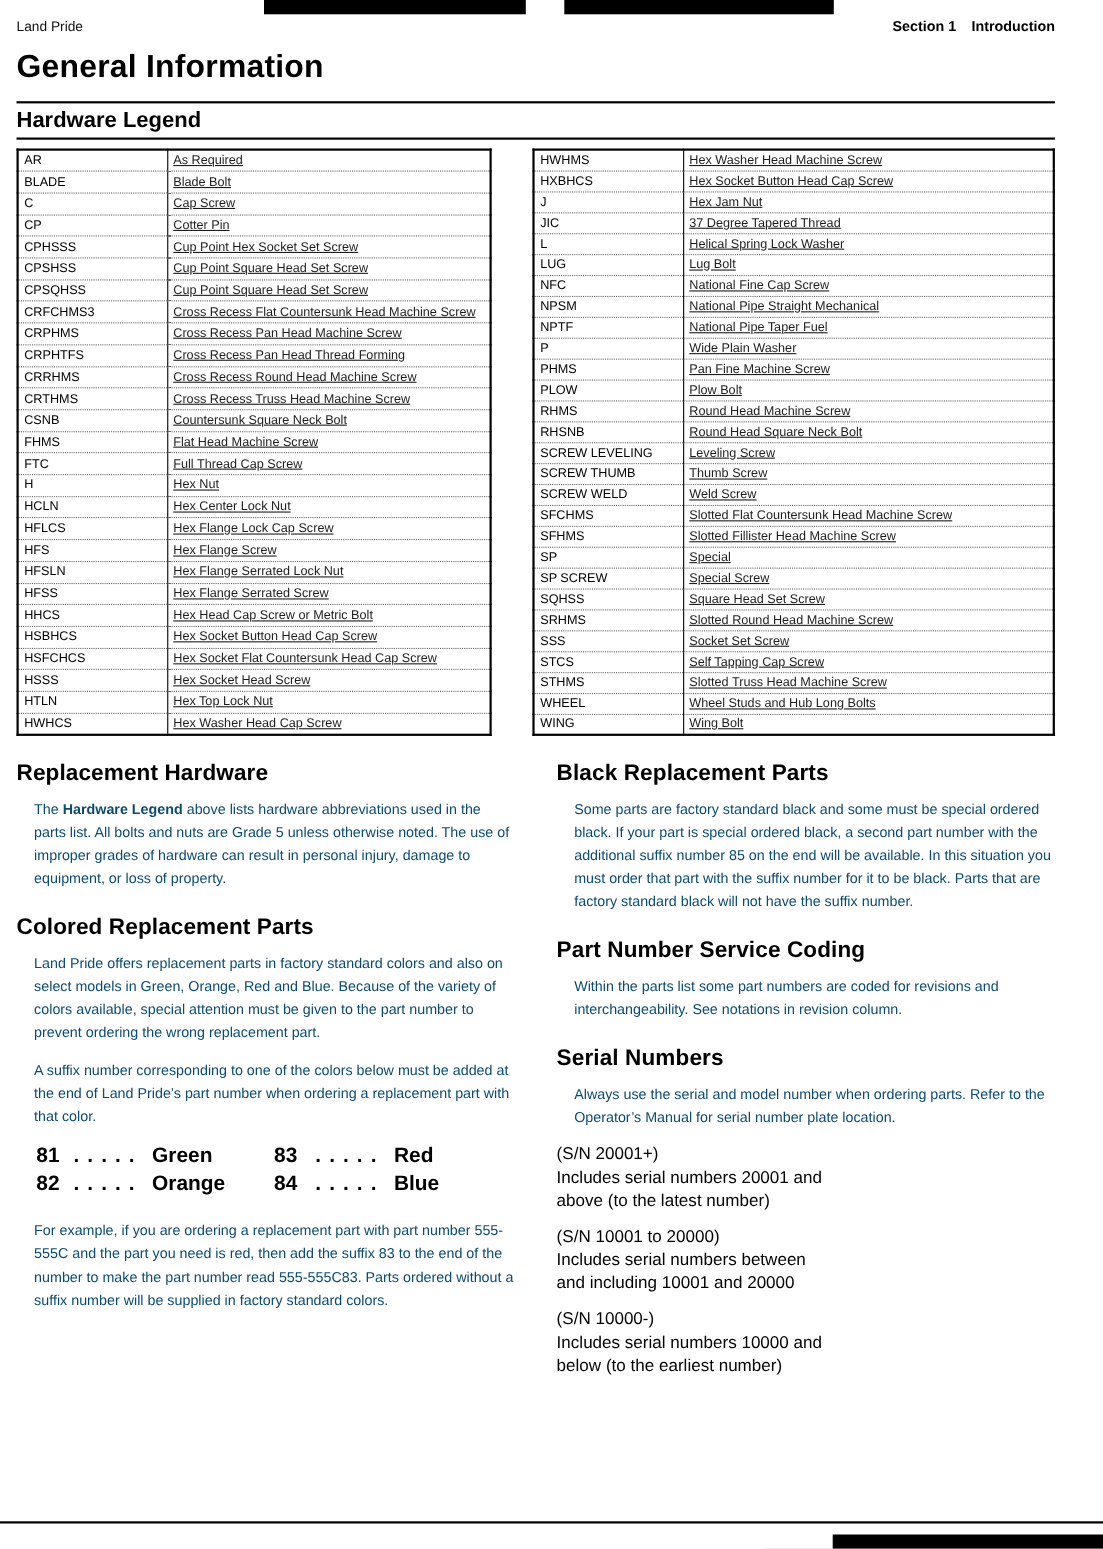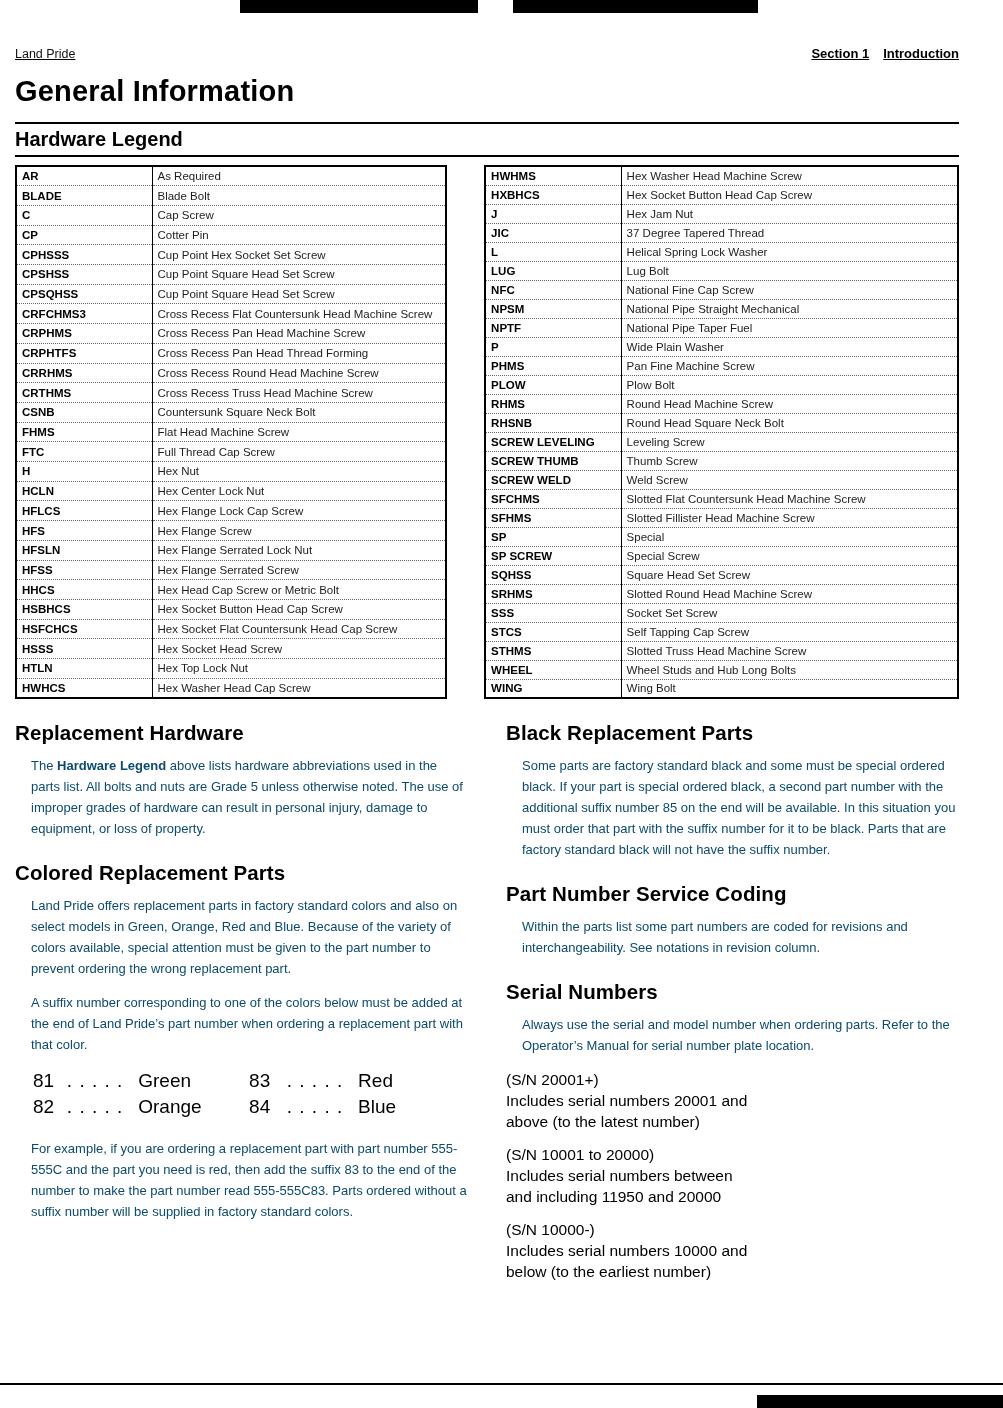--- a/index.html
+++ b/index.html
@@ -8,50 +8,50 @@
     position:relative; width:1003px; height:1408px; margin:0 auto;
     background:#ffffff; color:#000; overflow:hidden;
     padding:0 44px 0 15px;
   }
   .redact-bar { position:absolute; background:#000; height:13px; top:0; }
   .bar-1 { left:240px; width:238px; }
   .bar-2 { left:513px; width:245px; }
   .bar-bottom { top:1395px; left:757px; width:246px; height:13px; }
   .bottom-rule { position:absolute; top:1383px; left:0; width:1003px; height:2px; background:#000; }
 
-  .page-header { display:flex; justify-content:space-between; align-items:center; margin-top:46px;text-decoration:underline; }
+  .page-header { display:flex; justify-content:space-between; align-items:center; margin-top:16px; }
   .brand { font-size:12.5px; color:#111; }
   .section-ref { font-size:13px; font-weight:bold; }
   .section-ref .gap { display:inline-block; width:14px; }
 
   h1.title { font-size:29px; font-weight:bold; margin-top:14px; letter-spacing:0.2px; }
   .rule { height:2px; background:#000; }
   .rule.top { margin-top:14px; }
   h2.legend-title { font-size:20px; font-weight:bold; margin:4px 0 4px 0; }
 
   .tables { display:flex; gap:37px; margin-top:8px; }
   table.legend-table { border-collapse:collapse; border:2px solid #000; table-layout:fixed; }
   table.lt-left  { width:454px; }
   table.lt-right { width:499px; }
   .legend-table td { height:19px; font-size:11.5px; padding:1px 5px; vertical-align:middle; overflow:hidden; white-space:nowrap; }
-  .legend-table td.abbr { width:136px; font-weight:bold; border-right:1px solid #000; color:#000; }
-  .legend-table td.desc { color:#1d1d1d; }
+  .legend-table td.abbr { width:136px; font-weight:normal; border-right:1px solid #000; color:#000; }
+  .legend-table td.desc { color:#1d1d1d;text-decoration:underline; }
   .legend-table tr td { border-top:1px dotted #666; }
   .legend-table tr:first-of-type td { border-top:none; }
 
   .columns { display:flex; gap:37px; margin-top:22px; }
   .col-left  { width:454px; }
   .col-right { width:453px; }
   h3.sec-head { font-size:20.5px; font-weight:bold; margin:0 0 10px 0; letter-spacing:0.1px; }
   h3.sec-head.spaced { margin-top:22px; }
   p.body { font-size:13px; line-height:21px; color:#0c4a6e; margin-bottom:13px;margin-left:16px; }
   p.body b { font-weight:bold; }
 
   .color-codes { margin:12px 0 18px 18px; }
-  .color-row { display:flex; align-items:flex-start; font-size:19px; font-weight:normal; line-height:26px; }
+  .color-row { display:flex; align-items:flex-start; font-size:19px; font-weight:bold; line-height:26px; }
   .color-row .code   { width:36px; }
   .color-row .leader { width:76px; letter-spacing:1px; }
   .color-row .cname  { width:118px; }
   .color-row .code.b { width:40px; }
 
   .serial-list { margin-top:4px; }
   .serial-row { display:flex; margin-bottom:12px;flex-direction:column; }
   .sn-label { width:208px; font-size:15.5px; line-height:21px; flex:none; }
   .sn-desc  { width:245px; font-size:15.5px; line-height:21px; }
 </style>
@@ -407,21 +407,21 @@
 
       <div class="serial-list">
 
           <div class="serial-row">
             <span class="sn-label">(S/N 20001+)</span>
             <span class="sn-desc">Includes serial numbers 20001 and above (to the latest number)</span>
           </div>
 
           <div class="serial-row">
             <span class="sn-label">(S/N 10001 to 20000)</span>
-            <span class="sn-desc">Includes serial numbers between and including 11950 and 20000</span>
+            <span class="sn-desc">Includes serial numbers between and including 10001 and 20000</span>
           </div>
 
           <div class="serial-row">
             <span class="sn-label">(S/N 10000-)</span>
             <span class="sn-desc">Includes serial numbers 10000 and below (to the earliest number)</span>
           </div>
         </div>
     </div>
 
   </div>

